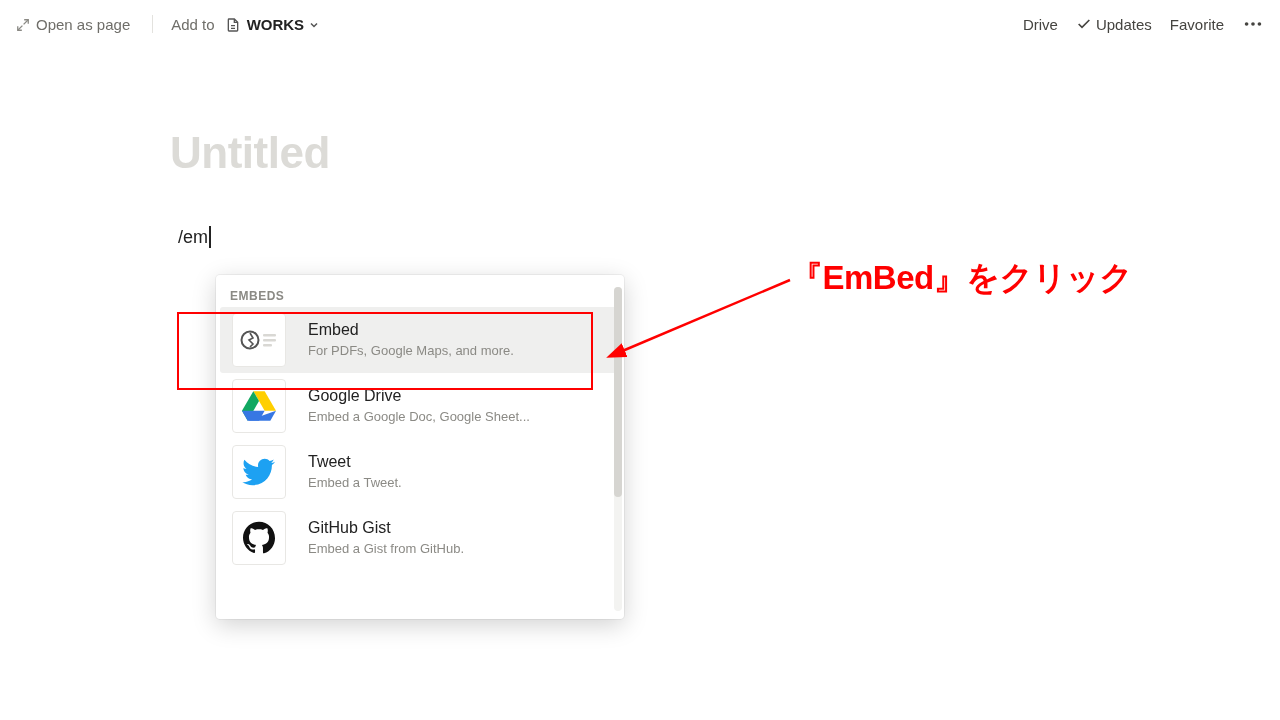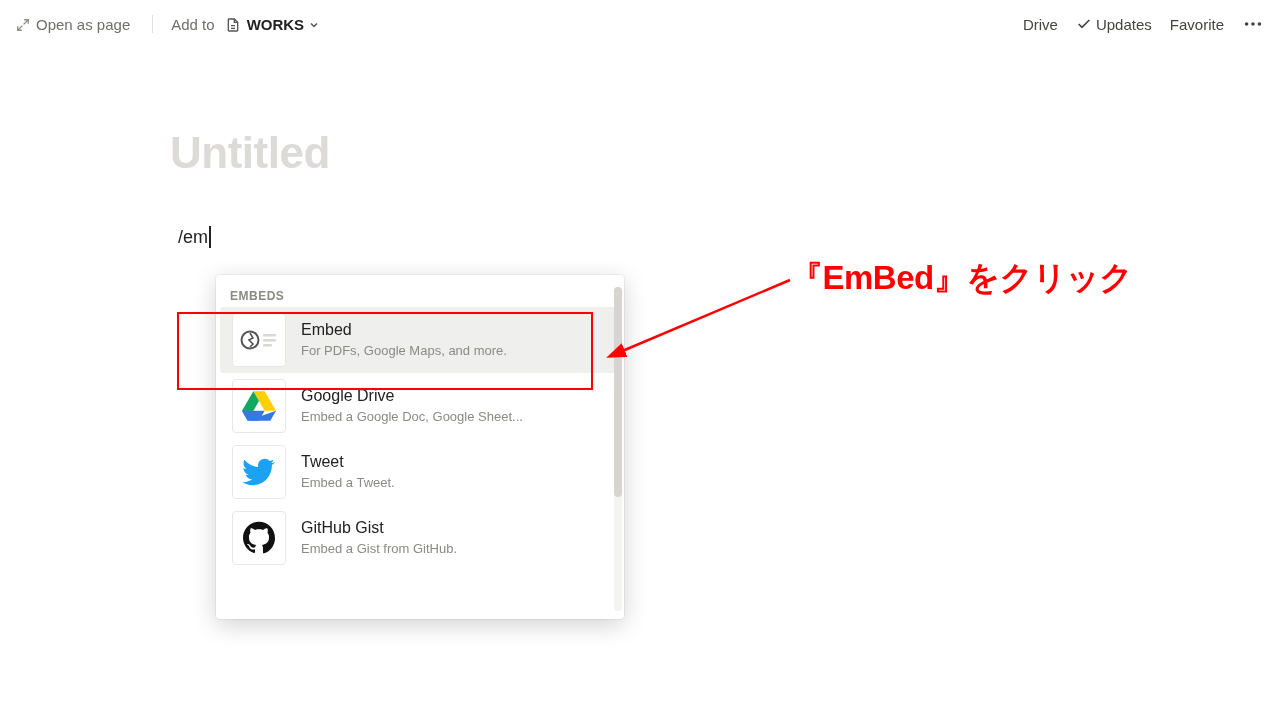--- a/index.html
+++ b/index.html
@@ -88,21 +88,21 @@
   .popup .section-label {
     font-size: 12px;
     font-weight: 600;
     letter-spacing: .5px;
     color: #8b8a85;
     padding: 8px 14px 4px 14px;
   }
   .menu-item {
     display: flex;
     align-items: center;
-    gap: 15px;
+    gap: 22px;
     padding: 6px 12px;
     margin: 0 4px;
     border-radius: 3px;
     cursor: pointer;
   }
   .menu-item.highlighted { background: #efefee; }
   .menu-icon {
     width: 52px; height: 52px;
     border: 1px solid #e8e7e4;
     border-radius: 4px;

